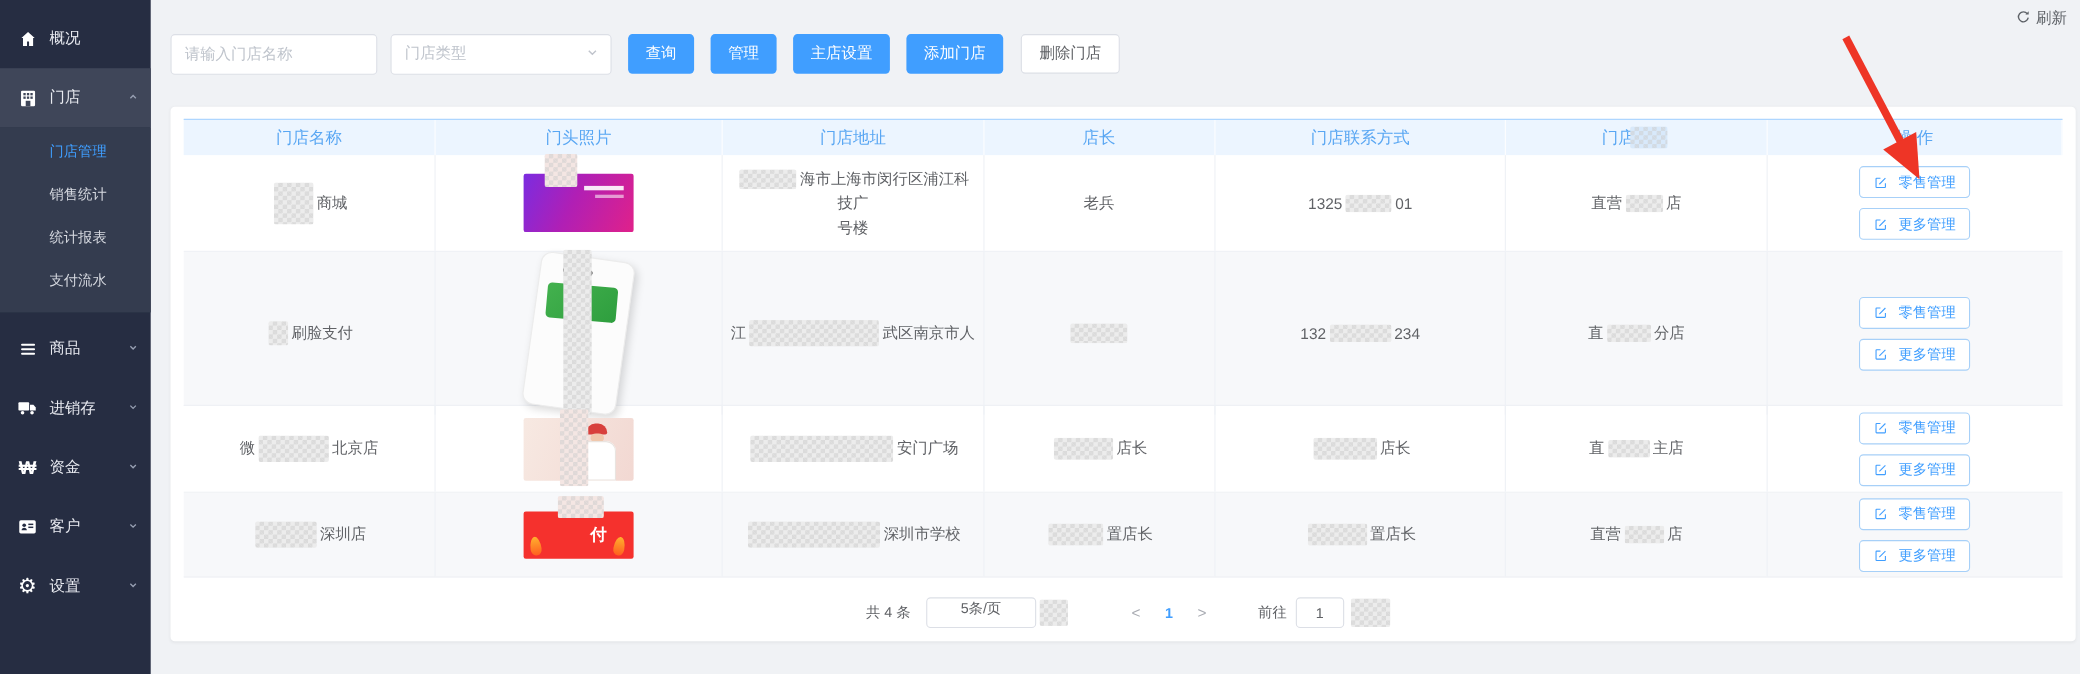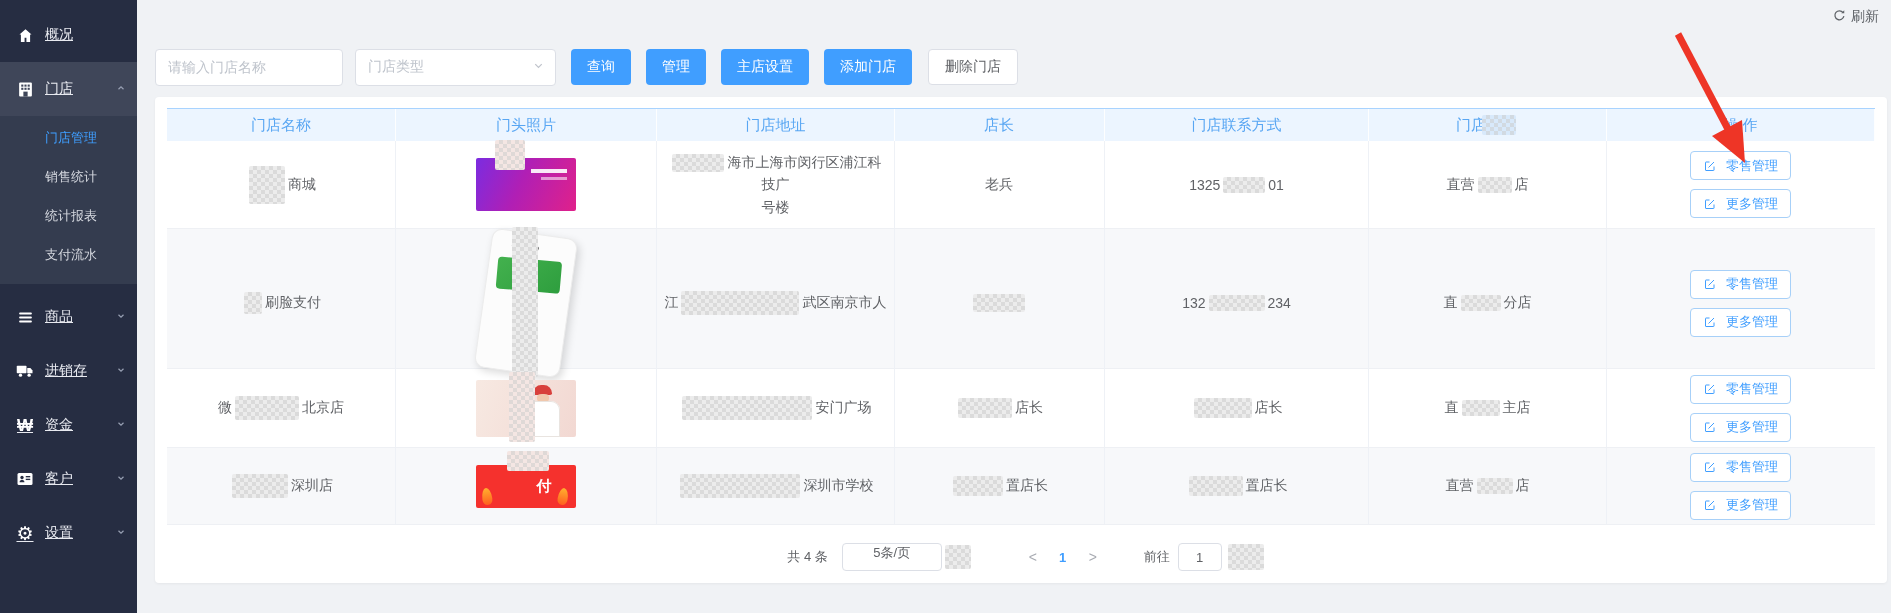--- a/index.html
+++ b/index.html
@@ -2,35 +2,35 @@
 <html><head>
 <meta charset="utf-8">
 <style>
   * { margin:0; padding:0; box-sizing:border-box; }
   html,body { width:1891px; height:613px; overflow:hidden; }
   body { font-family:"Liberation Sans","DejaVu Sans",sans-serif; }
   #app { position:relative; width:1891px; height:613px; background:#f0f2f5; }
 
   
   .sidebar { position:absolute; left:0; top:0; width:137px; height:613px; background:#262d42; color:#e8eaf0; z-index:2; }
-  .side-item { height:54px; display:flex; align-items:center; padding:0 10px 0 14px; font-size:14px; cursor:pointer;text-decoration:underline; }
+  .side-item { height:54px; display:flex; align-items:center; padding:0 10px 0 14px; font-size:14px; cursor:pointer; }
   .side-item .ico { width:22px; display:flex; justify-content:center; margin-right:9px; flex:none; }
   .side-item .lbl { flex:1; }
   .side-item .chev { flex:none; }
   .side-group-head { background:#3f4659; }
   .submenu { background:#343c4f; padding:2px 0 10px 0; }
   .sub-item { height:39px; line-height:39px; padding-left:45px; font-size:13px; color:#d6d9e0; cursor:pointer; }
   .sub-item.active { color:#3f9eff; }
   .glyph-ico { font-size:17px; color:#fff; line-height:1; }
 
   
   .refresh { position:absolute; right:12px; top:8px; display:flex; align-items:center; gap:4px; color:#5f6368; font-size:14px; cursor:pointer; z-index:3; }
 
   
-  .toolbar { position:absolute; left:155px; top:48px; height:38px; display:flex; align-items:center; }
+  .toolbar { position:absolute; left:155px; top:30px; height:38px; display:flex; align-items:center; }
   .search-input { width:188px; height:37px; border:1px solid #dcdfe6; border-radius:4px; padding:0 12px; font-size:14px; color:#606266; background:#fff; outline:none; font-family:inherit; }
   .search-input::placeholder { color:#bfc4cc; }
   .fake-select { width:201px; height:37px; border:1px solid #dcdfe6; border-radius:4px; background:#fff; margin-left:12px; display:flex; align-items:center; justify-content:space-between; padding:0 10px 0 12px; font-size:14px; color:#bfc4cc; cursor:pointer; }
   .btn { height:36px; border:none; border-radius:4px; background:#409eff; color:#fff; font-size:14px; padding:0 16px; margin-left:15px; cursor:pointer; font-family:inherit; white-space:nowrap; }
   .btn.plain { background:#fff; border:1px solid #dcdfe6; color:#606266; margin-left:16px; }
 
   
   .card { position:absolute; left:155px; top:97px; width:1732px; height:486px; background:#fff; border-radius:4px; box-shadow:0 1px 3px rgba(0,0,0,.05); }
   .table { position:absolute; left:12px; right:12px; top:11px; }
   .trow { display:grid; grid-template-columns:13.4% 15.3% 13.9% 12.3% 15.5% 13.9% auto; }

